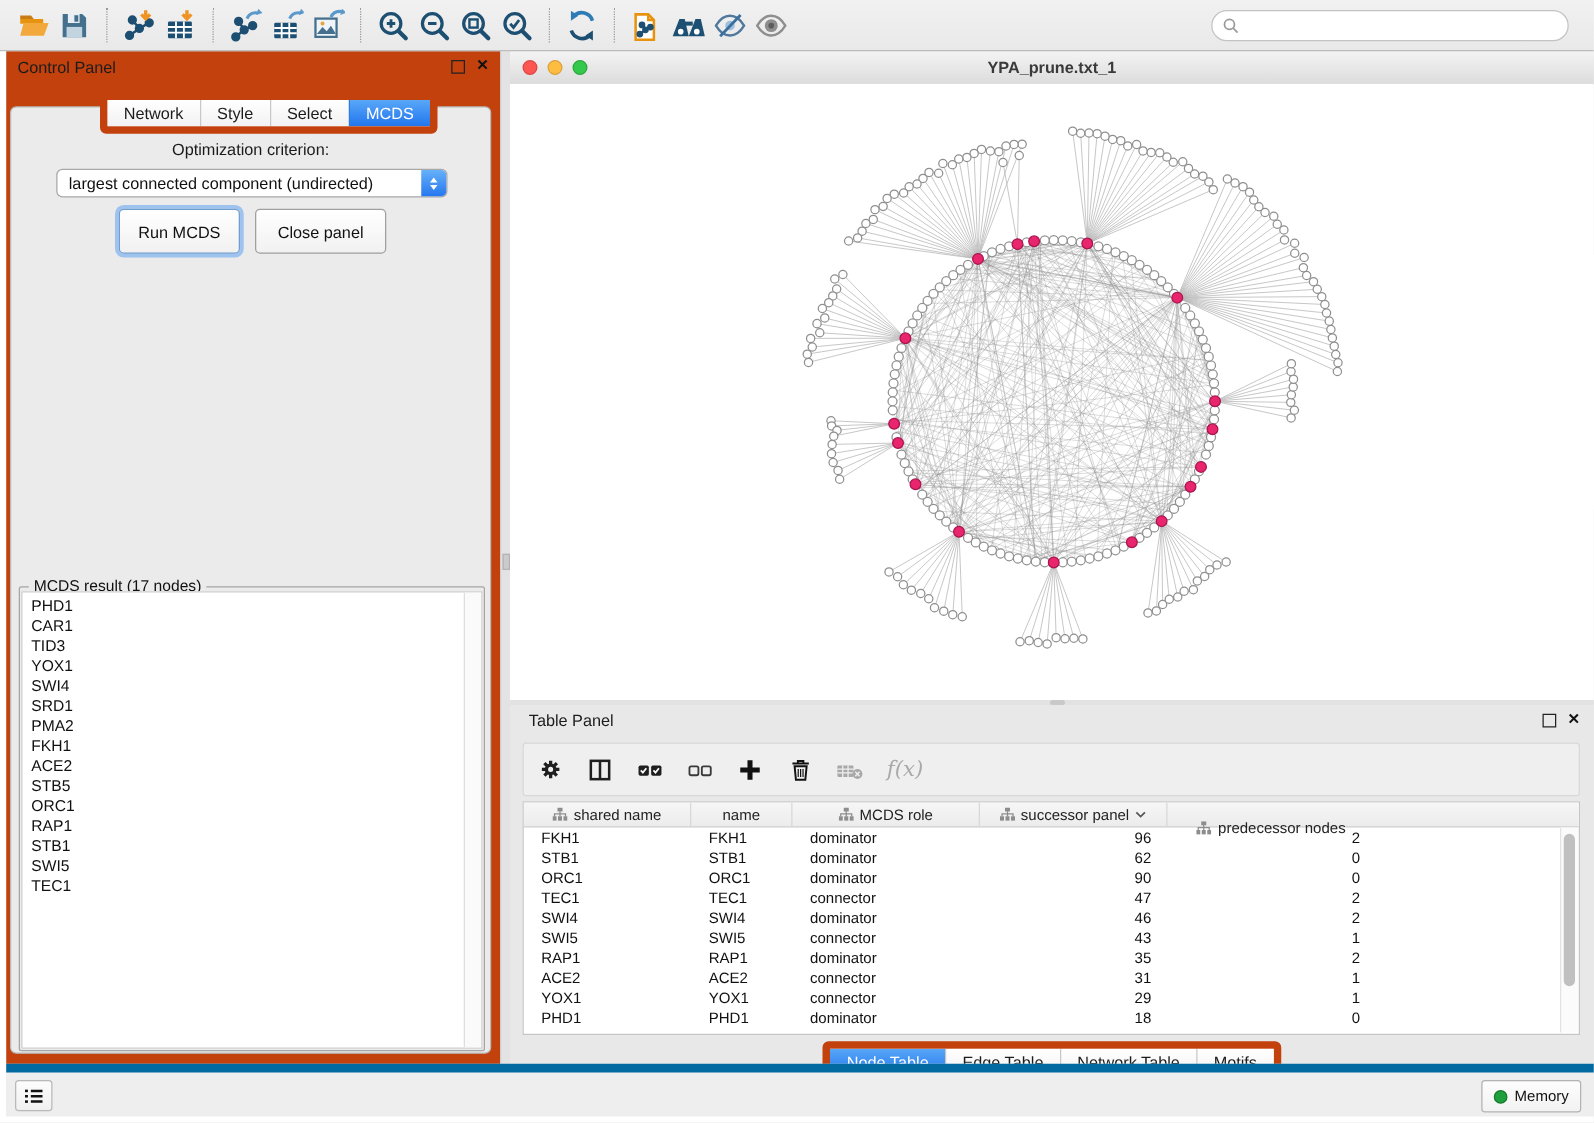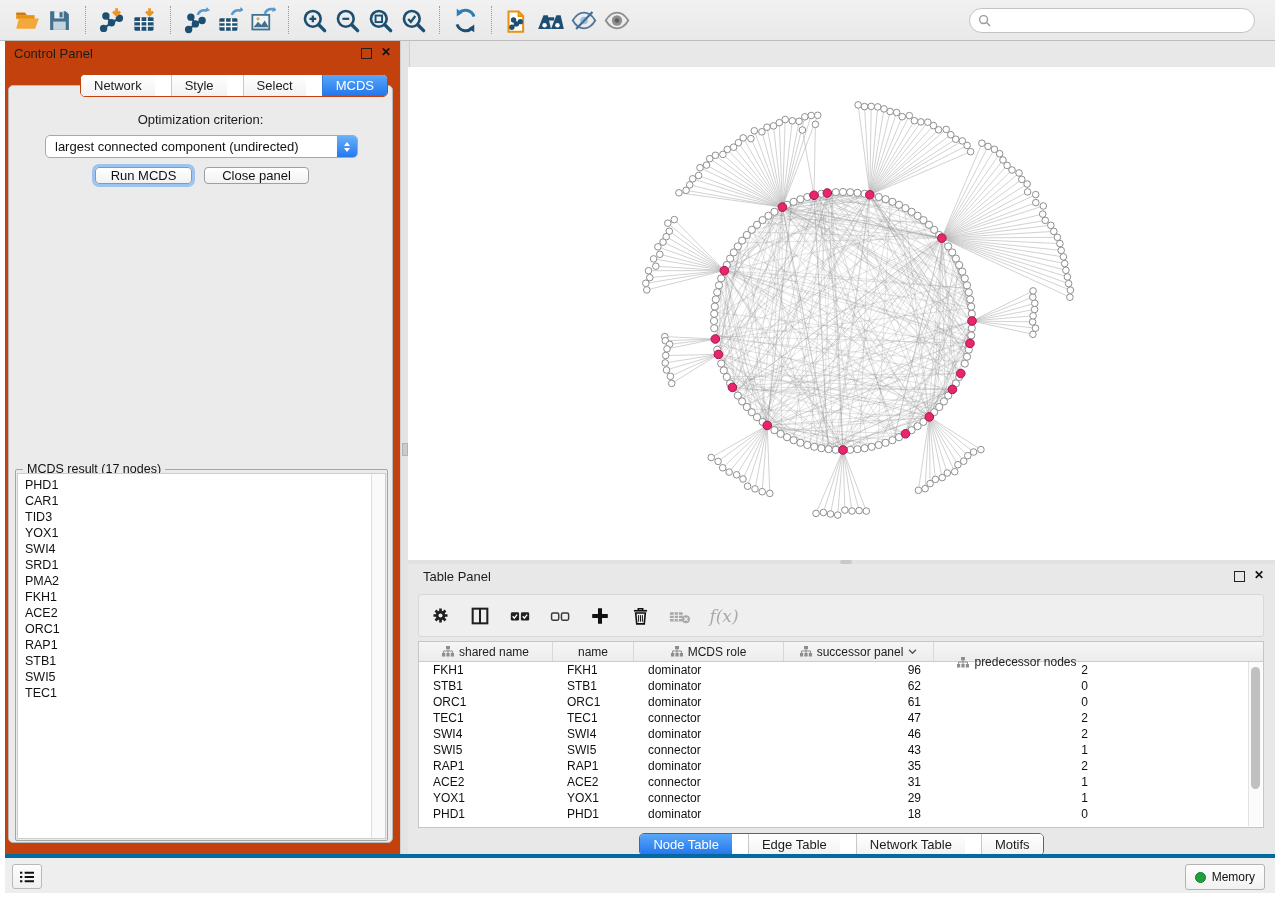--- a/index.html
+++ b/index.html
@@ -18,37 +18,37 @@
   .searchbox input{border:none;outline:none;flex:1;font-size:12px;background:transparent;margin-left:5px;}
   
   #main{position:absolute;left:5px;top:41px;right:0;bottom:5px;background:#e8e8e8;}
   
   #control-panel{position:absolute;left:0;top:0;width:395px;bottom:35px;background:#c2410c;}
   .panel-titlebar{position:absolute;left:0;top:0;right:0;height:26px;}
   .panel-title{position:absolute;left:9px;top:5px;font-size:13px;color:#1c1c1c;}
   .float-ico{position:absolute;top:7px;width:9px;height:9px;border:1.5px solid #222;background:transparent;}
   .close-ico{position:absolute;top:4px;font-size:12px;font-weight:bold;color:#111;line-height:14px;}
   #cp-float{right:28px;} #cp-close{right:9px;}
-  .seg{display:inline-flex;border:1px solid #c2410c;border-radius:5px;background:#fff;overflow:hidden;height:21px;gap:16px;}
+  .seg{display:inline-flex;border:6px solid #c2410c;border-radius:5px;background:#fff;overflow:hidden;height:21px;}
   .seg .s{display:flex;align-items:center;justify-content:center;padding:0 13px;font-size:13px;color:#1c1c1c;
     border-left:1px solid #c8c8c8;background:linear-gradient(#ffffff,#f2f2f2);}
   .seg .s:first-child{border-left:none;}
   .seg .s.sel{background:linear-gradient(#59a7f8,#2176ee);color:#fff;border-left-color:#2f7ce0;}
   #cp-tabs{position:absolute;left:75px;top:33px;z-index:3;}
   #cp-card{position:absolute;left:3px;top:44px;width:385px;bottom:15px;background:#ebebeb;
     border:1px solid #b9b9b9;border-radius:5px;box-sizing:border-box;}
   #opt-label{position:absolute;left:0;right:0;top:26px;text-align:center;font-size:13px;color:#1a1a1a;}
   #criterion{position:absolute;left:36px;top:49px;width:313px;height:23px;background:#fff;border:1px solid #a8a8a8;
     border-radius:5px;box-sizing:border-box;display:flex;align-items:center;font-size:13px;color:#111;}
   #criterion .val{flex:1;padding-left:9px;white-space:nowrap;overflow:hidden;}
   #criterion .cap{width:20px;height:21px;border-radius:0 4px 4px 0;background:linear-gradient(#67b1f9,#2577ef);
     display:flex;flex-direction:column;align-items:center;justify-content:center;gap:2px;}
   .chv{width:0;height:0;border-left:3.5px solid transparent;border-right:3.5px solid transparent;}
   .chv.up{border-bottom:4px solid #fff;} .chv.dn{border-top:4px solid #fff;}
-  .btn{position:absolute;height:17px;background:linear-gradient(#ffffff,#f1f1f1);border:1px solid #9f9f9f;
+  .btn{position:absolute;height:36px;background:linear-gradient(#ffffff,#f1f1f1);border:1px solid #9f9f9f;
     border-radius:4px;font-size:13px;color:#111;display:flex;align-items:center;justify-content:center;box-sizing:border-box;}
   #run-btn{left:86px;top:81px;width:97px;box-shadow:0 0 0 3px rgba(106,168,240,.6);border-color:#6f9fd0;}
   #closepanel-btn{left:195px;top:81px;width:105px;}
   #resultbox{position:absolute;left:6px;top:383px;width:371px;height:370px;border:1px solid #a5a5a5;border-radius:2px;}
   #resultbox .gb-label{position:absolute;left:7px;top:-8px;background:#ebebeb;padding:0 4px;font-size:12.5px;color:#111;}
   #result-list{position:absolute;left:1px;right:1px;top:3px;bottom:1px;background:#fff;border:1px solid #cdcdcd;overflow:hidden;}
   #result-items{position:absolute;left:0;top:3px;right:14px;bottom:0;}
   .li{height:16px;line-height:16px;padding-left:7px;font-size:12.5px;color:#111;}
   .vscroll-track{position:absolute;right:0;top:0;bottom:0;width:13px;background:#fafafa;border-left:1px solid #dedede;}
   
@@ -83,21 +83,21 @@
     border-right:1px solid #d8d8d8;box-sizing:border-box;}
   .hc svg{flex:none;}
   .rows .tr{display:flex;height:16px;}
   .td{font-size:12px;color:#111;line-height:16px;box-sizing:border-box;white-space:nowrap;overflow:hidden;}
   .td.num{text-align:right;padding-right:13px;}
   .td.txt{padding-left:14px;}
   #tp-scroll{position:absolute;right:1px;top:20px;bottom:1px;width:13px;background:#fbfbfb;border-left:1px solid #e2e2e2;}
   #tp-thumb{position:absolute;left:2px;top:5px;width:9px;height:122px;background:#c0c0c0;border-radius:5px;}
   #tp-tabs{position:absolute;left:0;right:0;top:269px;display:flex;justify-content:center;}
   
-  #statusbar{position:absolute;left:0;right:0;bottom:0;height:35px;background:#eeeeee;border-top:4px solid #0369a1;margin-top:16px;}
+  #statusbar{position:absolute;left:0;right:0;bottom:0;height:35px;background:#eeeeee;border-top:7px solid #0369a1;margin-top:16px;}
   #listmode-btn{position:absolute;left:7px;top:6px;width:28px;height:23px;background:linear-gradient(#fdfdfd,#f0f0f0);
     border:1px solid #b9b9b9;border-radius:3px;display:flex;align-items:center;justify-content:center;}
   #memory-btn{position:absolute;right:10px;top:6px;height:24px;padding:0 9px;background:linear-gradient(#fdfdfd,#f2f2f2);
     border:1px solid #b3b3b3;border-radius:3px;display:flex;align-items:center;gap:6px;font-size:12px;color:#111;}
   #memory-dot{width:11px;height:11px;border-radius:50%;background:#1fa03c;border:1px solid #157a2b;box-sizing:border-box;}
 </style>
 </head>
 <body>
 
 <div class="desktop"></div>
@@ -292,39 +292,46 @@
           <div id="result-items">
               <div class="li">PHD1</div>
               <div class="li">CAR1</div>
               <div class="li">TID3</div>
               <div class="li">YOX1</div>
               <div class="li">SWI4</div>
               <div class="li">SRD1</div>
               <div class="li">PMA2</div>
               <div class="li">FKH1</div>
               <div class="li">ACE2</div>
+              <div class="li">STB5</div>
               <div class="li">ORC1</div>
               <div class="li">RAP1</div>
               <div class="li">STB1</div>
               <div class="li">SWI5</div>
               <div class="li">TEC1</div>
             </div>
           <div class="vscroll-track"></div>
         </div>
       </div>
     </div>
   </div>
 
   <div id="v-split">
       <div class="handle"></div>
     </div>
 
   <div id="right">
 
     <div id="net-window">
+      <div id="net-titlebar">
+        <span class="tl" id="tl-red"></span>
+        <span class="tl" id="tl-yellow"></span>
+        <span class="tl" id="tl-green"></span>
+        <div id="net-title">YPA_prune.txt_1</div>
+      </div>
       <div id="net-canvas">
           <svg width="867" height="492" viewBox="0 0 867 492">
             <line x1="563.7" y1="244.5" x2="496.4" y2="140.6" stroke="#8d8d8d" stroke-width="0.8" opacity="0.28"></line>
             <line x1="562.6" y1="272.7" x2="347.7" y2="349.0" stroke="#8d8d8d" stroke-width="0.8" opacity="0.28"></line>
             <line x1="307.2" y1="271.3" x2="557.2" y2="295.4" stroke="#8d8d8d" stroke-width="0.8" opacity="0.28"></line>
             <line x1="308.9" y1="226.8" x2="446.3" y2="382.5" stroke="#8d8d8d" stroke-width="0.8" opacity="0.28"></line>
             <line x1="313.2" y1="296.4" x2="449.5" y2="125.8" stroke="#8d8d8d" stroke-width="0.8" opacity="0.28"></line>
             <line x1="428.7" y1="125.2" x2="306.2" y2="246.1" stroke="#8d8d8d" stroke-width="0.8" opacity="0.28"></line>
             <line x1="446.4" y1="382.5" x2="412.1" y2="127.0" stroke="#8d8d8d" stroke-width="0.8" opacity="0.28"></line>
             <line x1="477.1" y1="132.1" x2="328.1" y2="326.1" stroke="#8d8d8d" stroke-width="0.8" opacity="0.28"></line>
@@ -1152,21 +1159,21 @@
               <div class="td txt" style="width: 134px;">STB1</div>
               <div class="td txt" style="width: 81px;">STB1</div>
               <div class="td txt" style="width: 150px;">dominator</div>
               <div class="td num" style="width: 150px;">62</div>
               <div class="td num" style="width: 167px;">0</div>
             </div>
             <div class="tr">
               <div class="td txt" style="width: 134px;">ORC1</div>
               <div class="td txt" style="width: 81px;">ORC1</div>
               <div class="td txt" style="width: 150px;">dominator</div>
-              <div class="td num" style="width: 150px;">61</div>
+              <div class="td num" style="width: 150px;">90</div>
               <div class="td num" style="width: 167px;">0</div>
             </div>
             <div class="tr">
               <div class="td txt" style="width: 134px;">TEC1</div>
               <div class="td txt" style="width: 81px;">TEC1</div>
               <div class="td txt" style="width: 150px;">connector</div>
               <div class="td num" style="width: 150px;">47</div>
               <div class="td num" style="width: 167px;">2</div>
             </div>
             <div class="tr">

